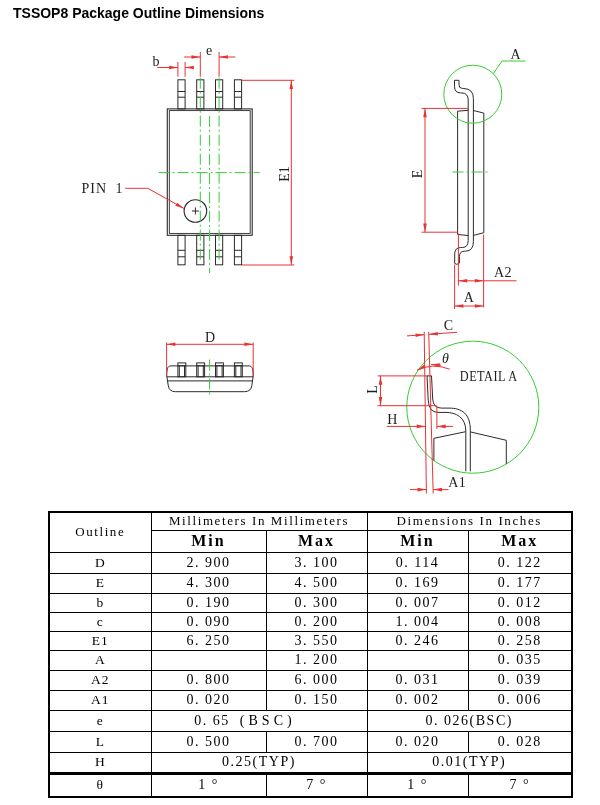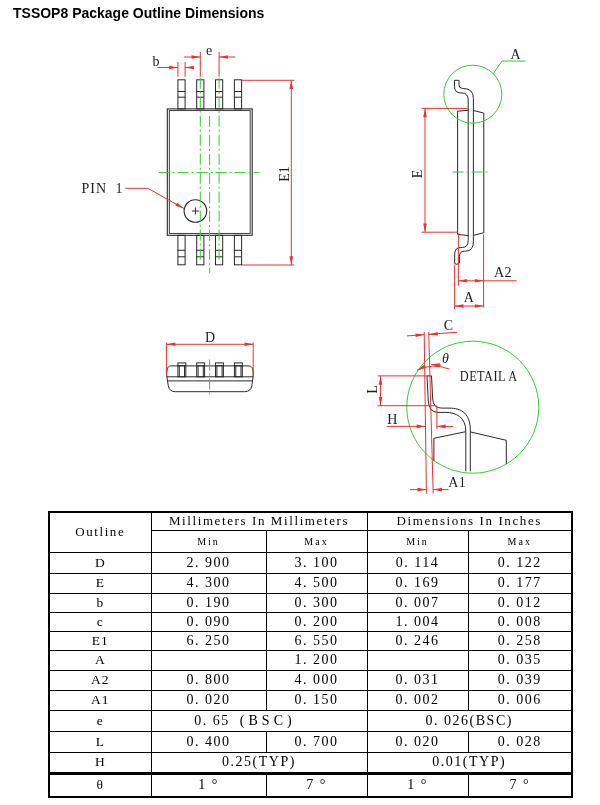--- a/index.html
+++ b/index.html
@@ -3,21 +3,21 @@
 <meta charset="utf-8">
 <style>
   html,body{margin:0;padding:0;background:#fff;}
   body{width:600px;height:805px;position:relative;font-family:"Liberation Serif",serif;}
   #title{position:absolute;left:13px;top:5px;font-family:"Liberation Sans",sans-serif;font-weight:bold;font-size:14px;color:#000;}
   svg{position:absolute;left:0;top:0;}
   table{position:absolute;left:48px;top:511px;border-collapse:collapse;table-layout:fixed;color:#000;}
   td{border:1px solid #000;text-align:center;vertical-align:middle;padding:0;overflow:hidden;
      font-family:"Liberation Serif",serif;font-size:14px;letter-spacing:1.5px;}
   td.h{font-size:13px;letter-spacing:1.6px;}
-  td.b{font-weight:normal;font-size:10px;letter-spacing:2px;}
+  td.b{font-weight:bold;font-size:16px;letter-spacing:2px;}
   td.sym{font-size:13.5px;letter-spacing:1px;}
 </style>
 </head>
 <body>
 <div id="title">TSSOP8 Package Outline Dimensions</div>
 <svg width="600" height="510" viewBox="0 0 600 510">
 <defs>
 <marker id="ar" markerUnits="userSpaceOnUse" markerWidth="10" markerHeight="5" refX="9.3" refY="2.5" orient="auto-start-reverse">
   <path d="M0.5,0.7 L9.3,2.5 L0.5,4.3 Z" fill="#e93232"></path>
 </marker>
@@ -265,53 +265,53 @@
 <tr style="height:19px">
         <td class="sym" style="border-left-width:2px">c</td>
         <td>0. 090</td>
         <td>0. 200</td>
         <td>1. 004</td>
         <td style="border-right-width:2px">0. 008</td>
       </tr>
 <tr style="height:19px">
         <td class="sym" style="border-left-width:2px">E1</td>
         <td>6. 250</td>
-        <td>6. 550</td>
+        <td>3. 550</td>
         <td>0. 246</td>
         <td style="border-right-width:2px">0. 258</td>
       </tr>
 <tr style="height:20px">
         <td class="sym" style="border-left-width:2px">A</td>
         <td></td>
         <td>1. 200</td>
         <td></td>
         <td style="border-right-width:2px">0. 035</td>
       </tr>
 <tr style="height:20px">
         <td class="sym" style="border-left-width:2px">A2</td>
         <td>0. 800</td>
-        <td>4. 000</td>
+        <td>6. 000</td>
         <td>0. 031</td>
         <td style="border-right-width:2px">0. 039</td>
       </tr>
 <tr style="height:20px">
         <td class="sym" style="border-left-width:2px">A1</td>
         <td>0. 020</td>
         <td>0. 150</td>
         <td>0. 002</td>
         <td style="border-right-width:2px">0. 006</td>
       </tr>
 <tr style="height:21px">
         <td class="sym" style="border-left-width:2px">e</td>
         <td colspan="2" style="padding-right:28px">0. 65&nbsp; <span style="letter-spacing:4px">(BSC)</span></td>
         <td colspan="2" style="border-right-width:2px">0. 026(BSC)</td>
       </tr>
 <tr style="height:21px">
         <td class="sym" style="border-left-width:2px">L</td>
-        <td>0. 400</td>
+        <td>0. 500</td>
         <td>0. 700</td>
         <td>0. 020</td>
         <td style="border-right-width:2px">0. 028</td>
       </tr>
 <tr style="height:21px">
         <td class="sym" style="border-left-width:2px">H</td>
         <td colspan="2">0.25(TYP)</td>
         <td colspan="2" style="border-right-width:2px">0.01(TYP)</td>
       </tr>
 <tr style="height:24px">

